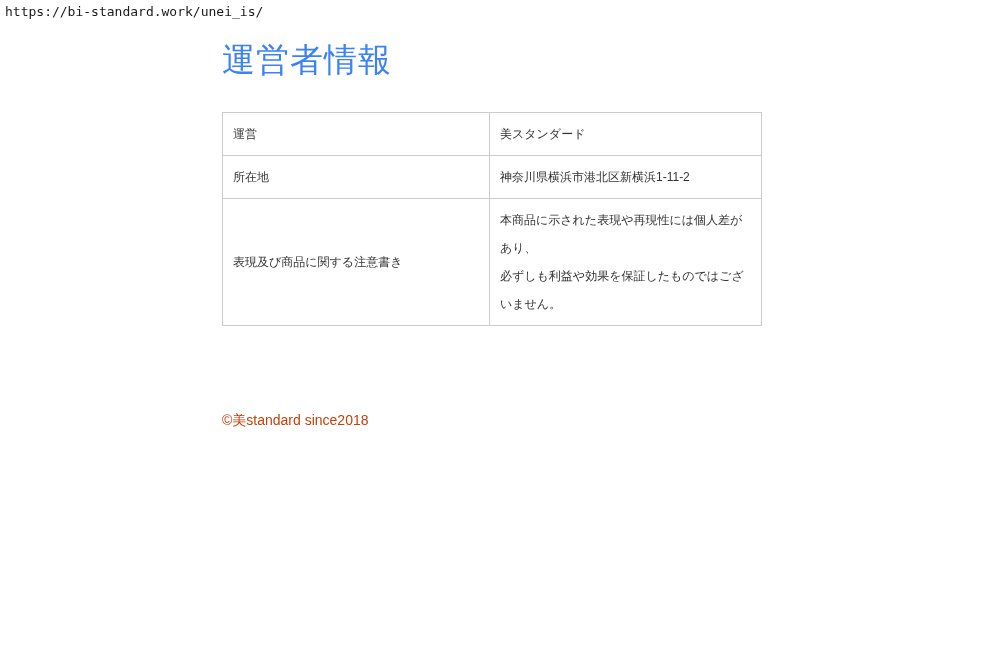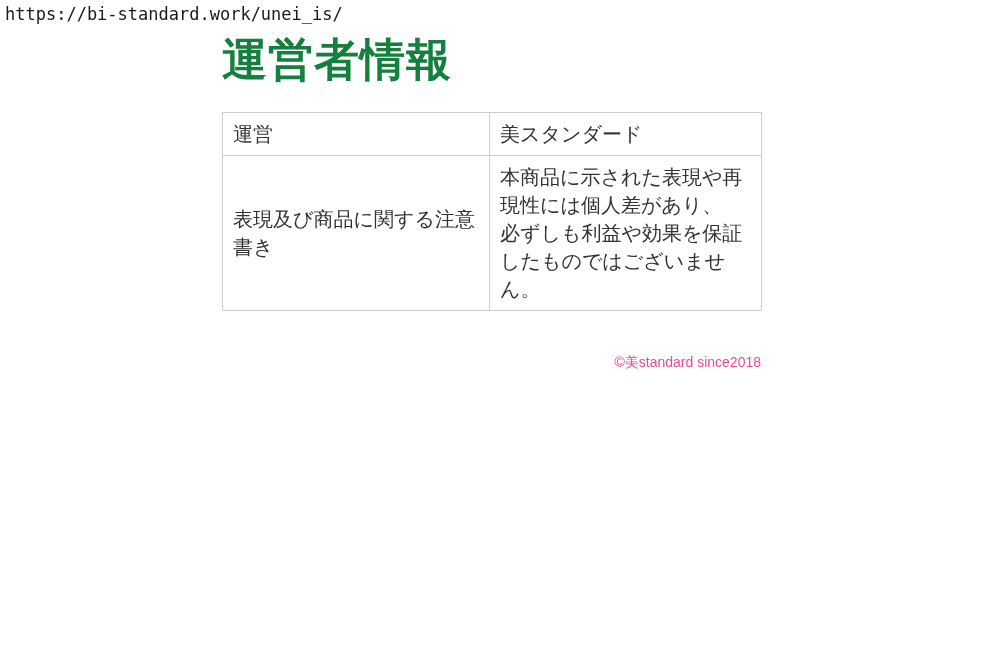--- a/index.html
+++ b/index.html
@@ -14,78 +14,82 @@
     height: 670px;
     position: relative;
     overflow: hidden;
     color: #333333;
   }
   .url-bar {
     position: absolute;
     top: 4px;
     left: 5px;
     font-family: "DejaVu Sans Mono", "Liberation Mono", monospace;
-    font-size: 17px;
+    font-size: 13px;
     color: #1a1a1a;
     white-space: nowrap;
   }
   .container {
     width: 539px;
     margin: 0 auto;
     padding-top: 42px;
   }
   h1.page-title {
     margin: 0 0 35px 0;
     padding: 0;
-    font-size: 45px;
+    font-size: 33px;
     line-height: 35px;
-    font-weight: bold;
-    color: #15803d;
+    font-weight: normal;
+    color: #3b82f6;
     letter-spacing: 1px;
   }
   table.info-table {
     width: 539px;
     border-collapse: collapse;
     table-layout: fixed;
   }
   table.info-table td {
     border: 1px solid #cccccc;
-    font-size: 20px;
+    font-size: 12px;
     line-height: 28px;
     padding: 7px 8px 7px 10px;
     color: #333333;
     vertical-align: middle;
     word-break: break-word;
   }
   td.col-label { width: 267px; }
   td.col-value { width: 272px; padding-left: 8px; margin-top: 35px; }
   .footer {
-    margin-top: 42px;
-    text-align: right;
+    margin-top: 85px;
+    text-align: left;
     font-size: 14px;
-    color: #ec4899;
+    color: #c2410c;
     line-height: 18px;
   }
 </style>
 </head>
 <body>
 
 <div class="url-bar">https://bi-standard.work/unei_is/</div>
 
 <div class="container">
 
   <h1 class="page-title">運営者情報</h1>
 
   <table class="info-table">
     <tbody>
       <tr>
         <td class="col-label">運営</td>
         <td class="col-value">美スタンダード</td>
       </tr>
       <tr>
+        <td class="col-label">所在地</td>
+        <td class="col-value">神奈川県横浜市港北区新横浜1-11-2</td>
+      </tr>
+      <tr>
         <td class="col-label">表現及び商品に関する注意書き</td>
         <td class="col-value">
           <div>本商品に示された表現や再現性には個人差があり、</div>
           <div>必ずしも利益や効果を保証したものではございません。</div>
         </td>
       </tr>
     </tbody>
   </table>
 
   <div class="footer">©美standard since2018</div>

